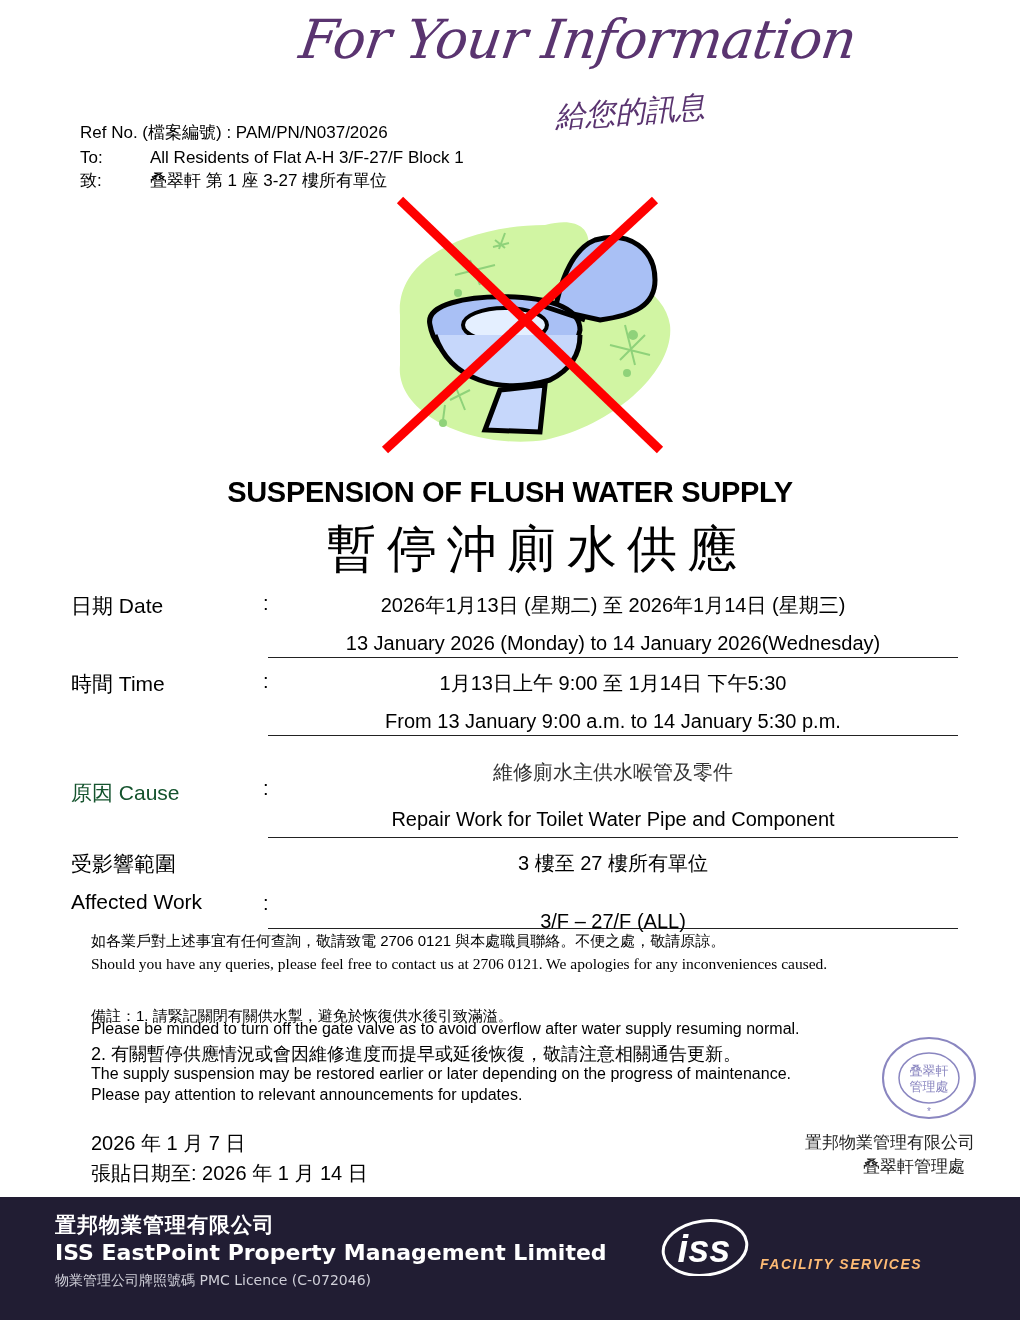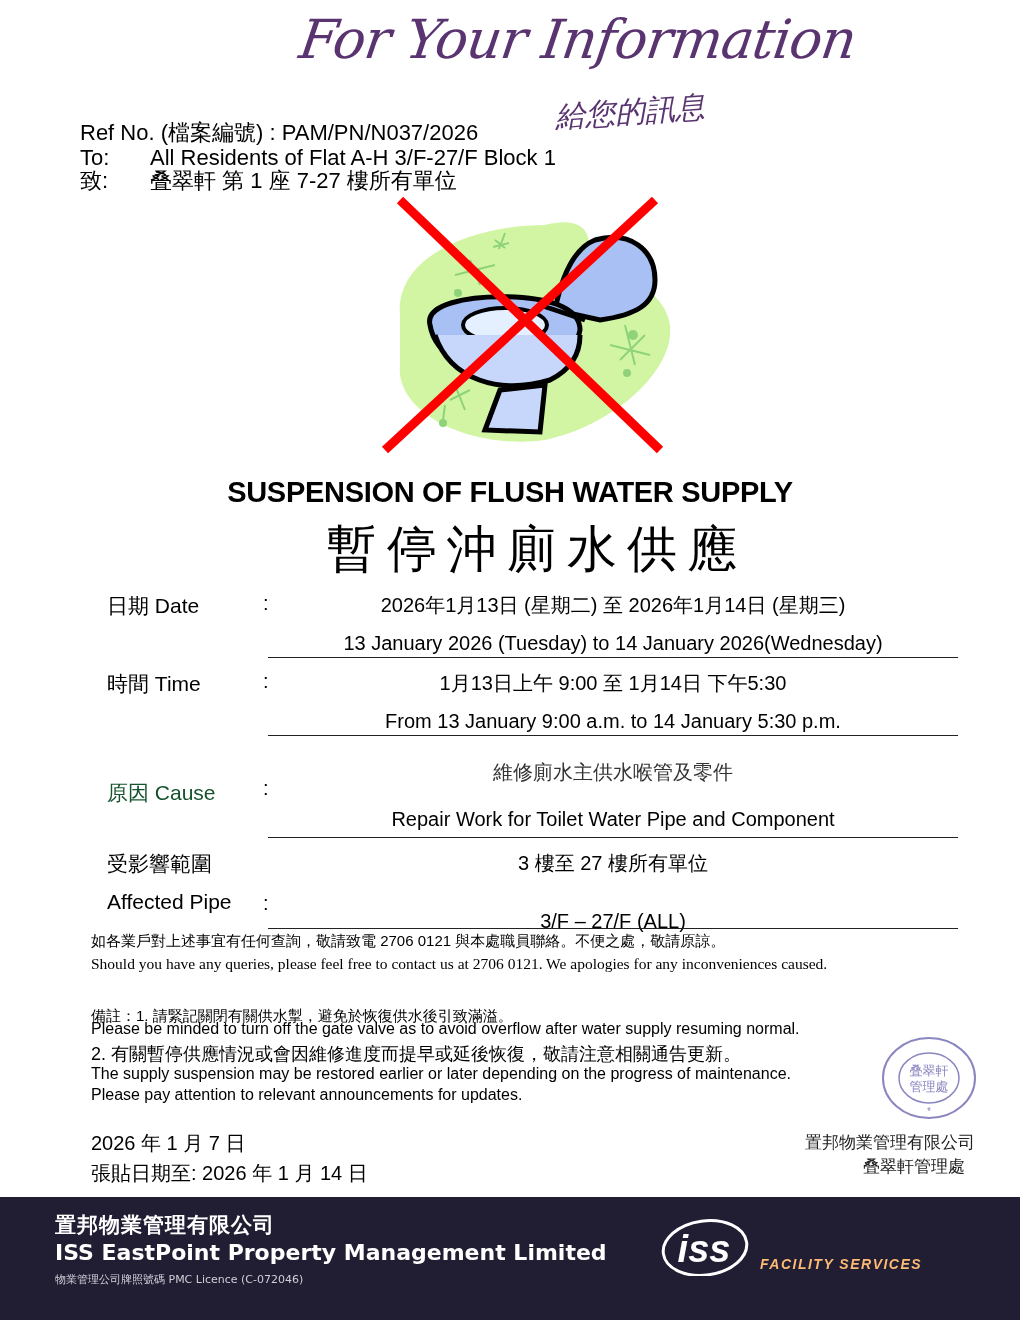--- a/index.html
+++ b/index.html
@@ -7,69 +7,69 @@
          font-family: "Liberation Sans", "DejaVu Sans", sans-serif; color: #000; }
   .abs { position: absolute; }
 
   
   .fyi { left: 300px; top: 8px; font-family: "DejaVu Serif", serif; font-style: italic;
          font-size: 54px; color: #5a3470; letter-spacing: -1px; white-space: nowrap;
          transform: skewX(-8deg); }
   .fyi-zh { left: 555px; top: 92px; font-family: "DejaVu Serif", serif; font-style: italic;
             font-size: 30px; color: #5a3470; white-space: nowrap; transform: rotate(-4deg); }
 
-  .meta { font-size: 22px; white-space: nowrap; line-height: 22px; }
+  .meta { font-size: 17px; white-space: nowrap; line-height: 22px; }
   .meta .lbl { display: inline-block; width: 70px; }
 
   
   .illus { left: 355px; top: 195px; width: 320px; height: 260px; }
 
   .title-en { left: 0; width: 1020px; top: 476px; text-align: center; font-weight: bold;
               font-size: 29px; letter-spacing: -0.3px; }
   .title-zh { left: 0; width: 1010px; top: 516px; text-align: center; font-weight: normal;
               font-size: 50px; letter-spacing: 10px; padding-left: 32px; }
 
-  .row-label { left: 71px; font-size: 21px; white-space: nowrap; margin-left: 36px; }
+  .row-label { left: 71px; font-size: 21px; white-space: nowrap; }
   .colon { left: 263px; font-size: 20px; }
   .val { left: 268px; width: 690px; text-align: center; font-size: 20px; white-space: nowrap; }
   .rule { left: 268px; width: 690px; height: 0; border-top: 1.6px solid #222; }
 
   .note { left: 91px; white-space: nowrap; }
   .serif { font-family: "Liberation Serif", "DejaVu Serif", serif; font-size: 16px; }
   .sm { font-size: 16px; }
 
   .stamp { left: 880px; top: 1035px; width: 98px; height: 86px; }
 
   .sig { right: 45px; text-align: right; font-size: 17px; white-space: nowrap; color: #222; }
   .date { left: 91px; font-size: 20px; white-space: nowrap; }
 
   .footer { left: 0; top: 1197px; width: 1020px; height: 123px; background: #211d33; }
   .f-zh { left: 55px; top: 14px; color: #fff; font-weight: bold; font-size: 21px; letter-spacing: 1px; white-space: nowrap; }
   .f-en { left: 55px; top: 43px; color: #fff; font-weight: bold; font-size: 22px; white-space: nowrap;
           font-family: "DejaVu Sans", sans-serif; }
-  .f-lic { left: 55px; top: 75px; color: #cfcfd8; font-size: 11px; white-space: nowrap;
+  .f-lic { left: 55px; top: 75px; color: #cfcfd8; font-size: 14px; white-space: nowrap;
            font-family: "DejaVu Sans", sans-serif; }
   .iss-logo { left: 660px; top: 15px; width: 100px; height: 60px; }
   .fac { left: 760px; top: 59px; color: #fdba74; font-weight: bold; font-style: italic; font-size: 14px;
          letter-spacing: 1.5px; white-space: nowrap; }
 </style>
 </head>
 <body>
 
 <div class="abs fyi">For Your Information</div>
 <div class="abs fyi-zh">給您的訊息</div>
 
 <div class="abs meta" style="left:80px; top:122px;">
   <span>Ref No. (檔案編號) : </span><span>PAM/PN/N037/2026</span>
 </div>
 <div class="abs meta" style="left:80px; top:147px;">
   <span class="lbl">To:</span><span>All Residents of Flat A-H 3/F-27/F Block 1</span>
 </div>
 <div class="abs meta" style="left:80px; top:170px;">
-  <span class="lbl">致:</span><span>叠翠軒 第 1 座  7-27 樓所有單位</span>
+  <span class="lbl">致:</span><span>叠翠軒 第 1 座  3-27 樓所有單位</span>
 </div>
 
 <div class="abs illus">
   <svg width="320" height="260" viewBox="0 0 320 260">
     <path d="M45,120 C40,60 120,30 190,30 C230,20 240,40 230,65 C265,75 310,95 315,130 C320,175 260,230 190,245 C120,255 40,220 45,170 Z" fill="#d1f5a3"></path>
     <g stroke="#8fd27a" stroke-width="2" fill="#8fd27a">
       <path d="M140,45 l10,8 M150,38 l-6,16 M138,52 l16,-4"></path>
       <path d="M100,80 l40,-10 M115,65 l10,25 M100,95 l3,3"></path>
       <circle cx="103" cy="98" r="3"></circle>
       <path d="M270,130 l10,40 M255,150 l40,10 M265,165 l25,-25"></path>
@@ -91,37 +91,37 @@
     <line x1="300" y1="5" x2="30" y2="255" stroke="#ff0000" stroke-width="9"></line>
   </svg>
 </div>
 
 <div class="abs title-en">SUSPENSION OF FLUSH WATER SUPPLY</div>
 <div class="abs title-zh">暫停沖廁水供應</div>
 
 <div class="abs row-label" style="top:592px;">日期  Date</div>
 <div class="abs colon" style="top:592px;">:</div>
 <div class="abs val" style="top:592px;">2026年1月13日 (星期二) 至 2026年1月14日 (星期三)</div>
-<div class="abs val" style="top:632px;">13 January 2026 (Tuesday) to 14 January 2026(Wednesday)</div>
+<div class="abs val" style="top:632px;">13 January 2026 (Monday) to 14 January 2026(Wednesday)</div>
 <div class="abs rule" style="top:657px;"></div>
 
 <div class="abs row-label" style="top:670px;">時間  Time</div>
 <div class="abs colon" style="top:670px;">:</div>
 <div class="abs val" style="top:670px;">1月13日上午 9:00 至 1月14日 下午5:30</div>
 <div class="abs val" style="top:710px;">From 13 January 9:00 a.m. to 14 January 5:30 p.m.</div>
 <div class="abs rule" style="top:735px;"></div>
 
 <div class="abs row-label" style="top:779px; color:#14532d;">原因  Cause</div>
 <div class="abs colon" style="top:777px;">:</div>
 <div class="abs val" style="top:759px; color:#333;">維修廁水主供水喉管及零件</div>
 <div class="abs val" style="top:808px;">Repair Work for Toilet Water Pipe and Component</div>
 <div class="abs rule" style="top:837px;"></div>
 
 <div class="abs row-label" style="top:850px;">受影響範圍</div>
-<div class="abs row-label" style="top:890px;">Affected Pipe</div>
+<div class="abs row-label" style="top:890px;">Affected Work</div>
 <div class="abs colon" style="top:892px;">:</div>
 <div class="abs val" style="top:850px;">3 樓至 27 樓所有單位</div>
 <div class="abs val" style="top:890px;margin-top:20px;">3/F – 27/F  (ALL)</div>
 <div class="abs rule" style="top:928px;"></div>
 
 <div class="abs note sm" style="top:932px; font-size:15px;">如各業戶對上述事宜有任何查詢，敬請致電 2706 0121 與本處職員聯絡。不便之處，敬請原諒。</div>
 <div class="abs note serif" style="top:955px; font-size:15.5px;">Should you have any queries, please feel free to contact us at 2706 0121. We apologies for any inconveniences caused.</div>
 
 <div class="abs note sm" style="top:996px; font-size:15px;margin-top:11px;">備註：1. 請緊記關閉有關供水掣，避免於恢復供水後引致滿溢。</div>
 <div class="abs note sm" style="top:1020px;">Please be minded to turn off the gate valve as to avoid overflow after water supply resuming normal.</div>

